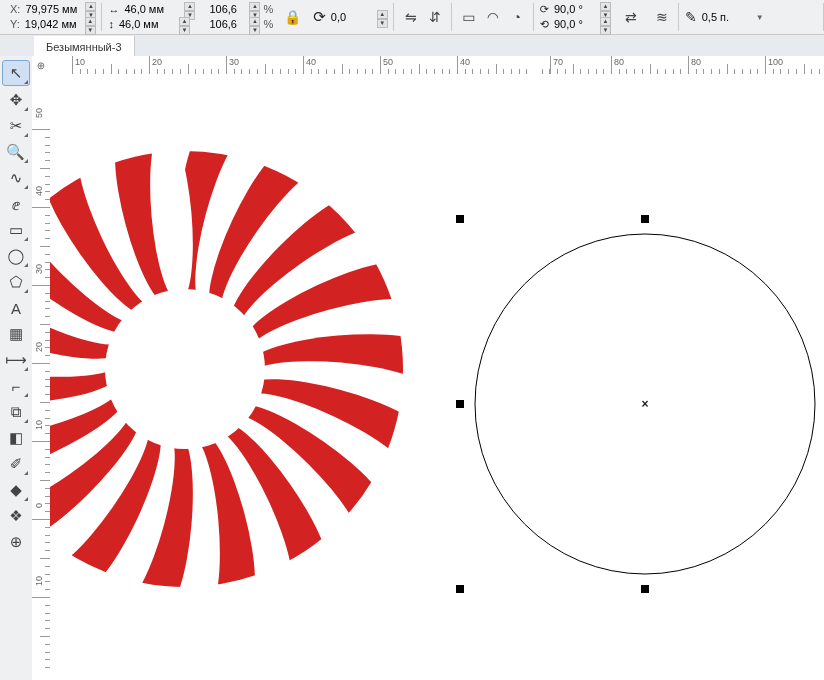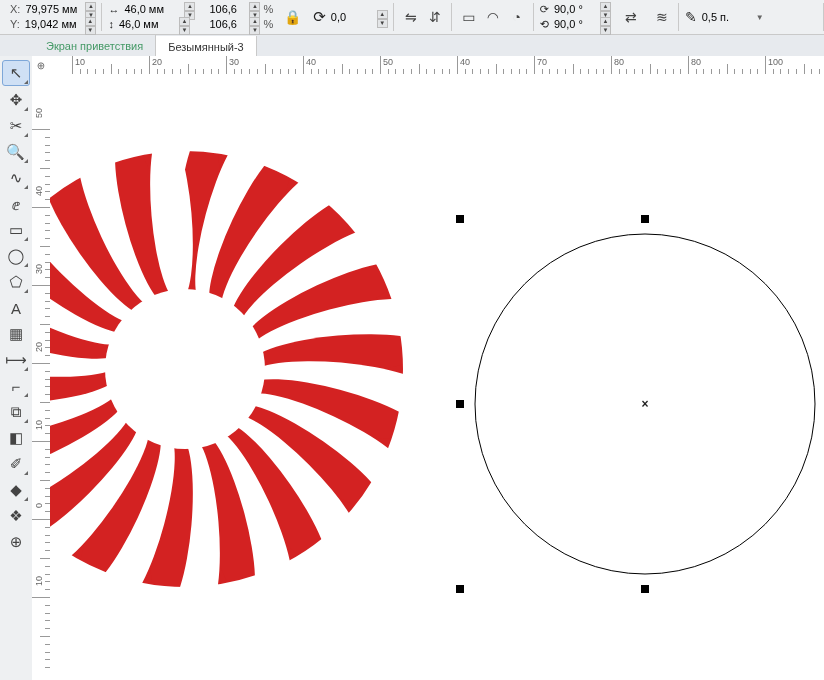--- a/index.html
+++ b/index.html
@@ -189,21 +189,20 @@
   <div class="group" style="flex-direction:row;align-items:center;">
     <span style="font-size:14px;margin-right:3px;">✎</span>
     <div class="spinbox">
       <input style="width: 50px;" value="0,5 п.">
       <span style="font-size:8px;color:#666;margin-left:2px;">▼</span>
     </div>
   </div>
 </div>
 
 <div class="doctabs">
-  <div class="tab">Экран приветствия</div>
   <div class="tab active">Безымянный-3</div>
 </div>
 
 <div class="toolbox" id="toolbox">
     <div class="tool sel">
       <span>↖</span>
       <span class="fly"></span>
     </div>
     <div class="tool">
       <span>✥</span>
@@ -343,21 +342,21 @@
       </div>
       <div class="tick" style="left: 414.7px; height: 5px; top: auto; bottom: 0px;"></div>
       <div class="tick" style="left: 422.4px; height: 5px; top: auto; bottom: 0px;"></div>
       <div class="tick" style="left: 430.1px; height: 5px; top: auto; bottom: 0px;"></div>
       <div class="tick" style="left: 437.8px; height: 5px; top: auto; bottom: 0px;"></div>
       <div class="tick" style="left: 445.5px; height: 10px; top: auto; bottom: 0px;"></div>
       <div class="tick" style="left: 453.2px; height: 5px; top: auto; bottom: 0px;"></div>
       <div class="tick" style="left: 460.9px; height: 5px; top: auto; bottom: 0px;"></div>
       <div class="tick" style="left: 468.6px; height: 5px; top: auto; bottom: 0px;"></div>
       <div class="tick" style="left: 476.3px; height: 5px; top: auto; bottom: 0px;"></div>
-      <div class="tick" style="left: 484px;">
+      <div class="tick" style="left: 500px;">
         <span>70</span>
       </div>
       <div class="tick" style="left: 491.7px; height: 5px; top: auto; bottom: 0px;"></div>
       <div class="tick" style="left: 499.4px; height: 5px; top: auto; bottom: 0px;"></div>
       <div class="tick" style="left: 507.1px; height: 5px; top: auto; bottom: 0px;"></div>
       <div class="tick" style="left: 514.8px; height: 5px; top: auto; bottom: 0px;"></div>
       <div class="tick" style="left: 522.5px; height: 10px; top: auto; bottom: 0px;"></div>
       <div class="tick" style="left: 530.2px; height: 5px; top: auto; bottom: 0px;"></div>
       <div class="tick" style="left: 537.9px; height: 5px; top: auto; bottom: 0px;"></div>
       <div class="tick" style="left: 545.6px; height: 5px; top: auto; bottom: 0px;"></div>

